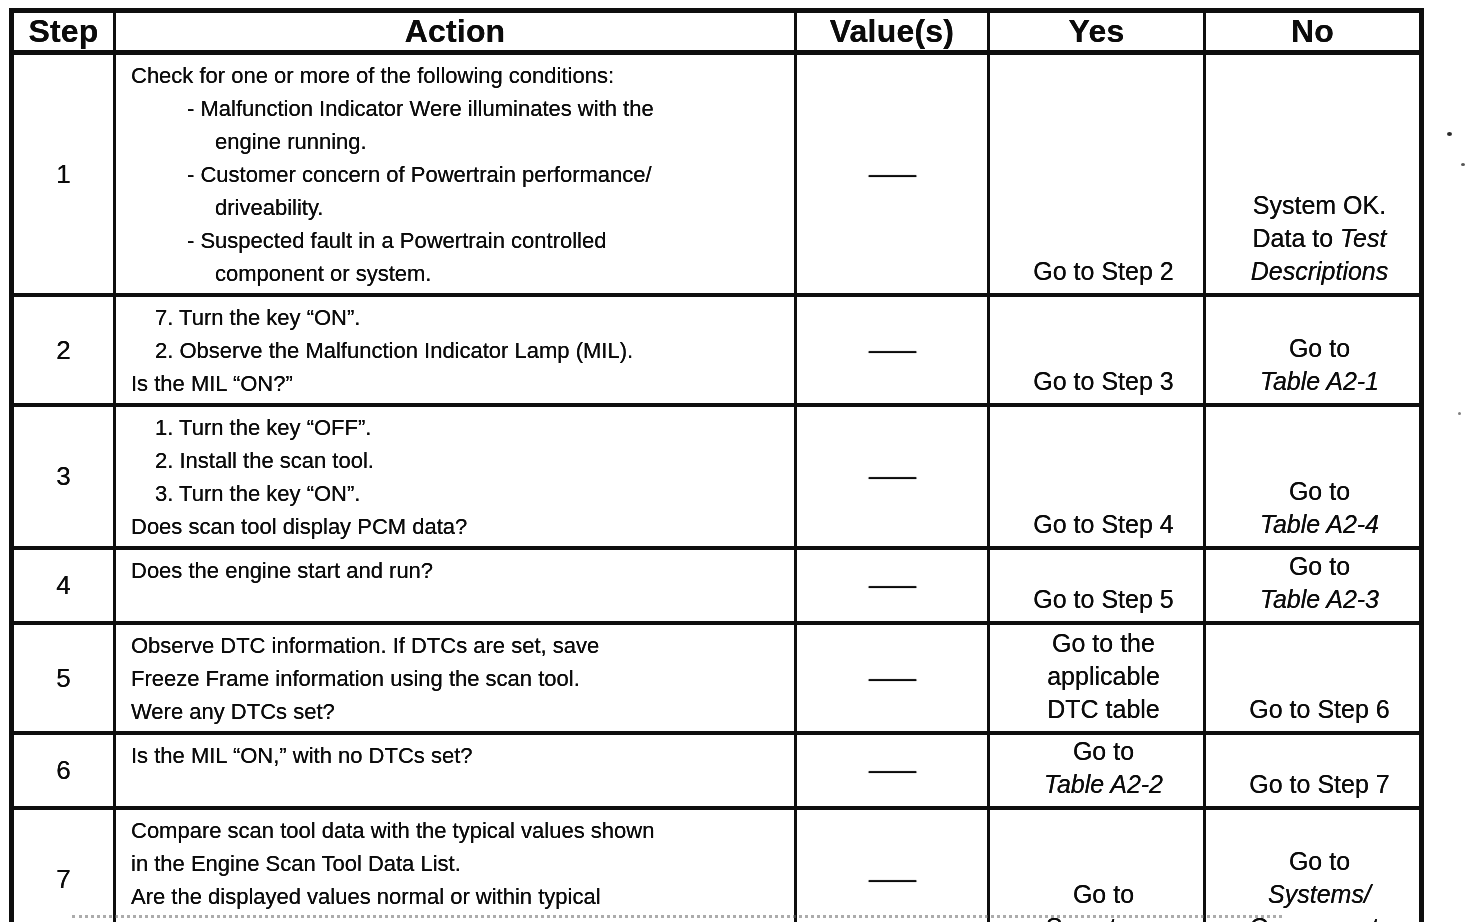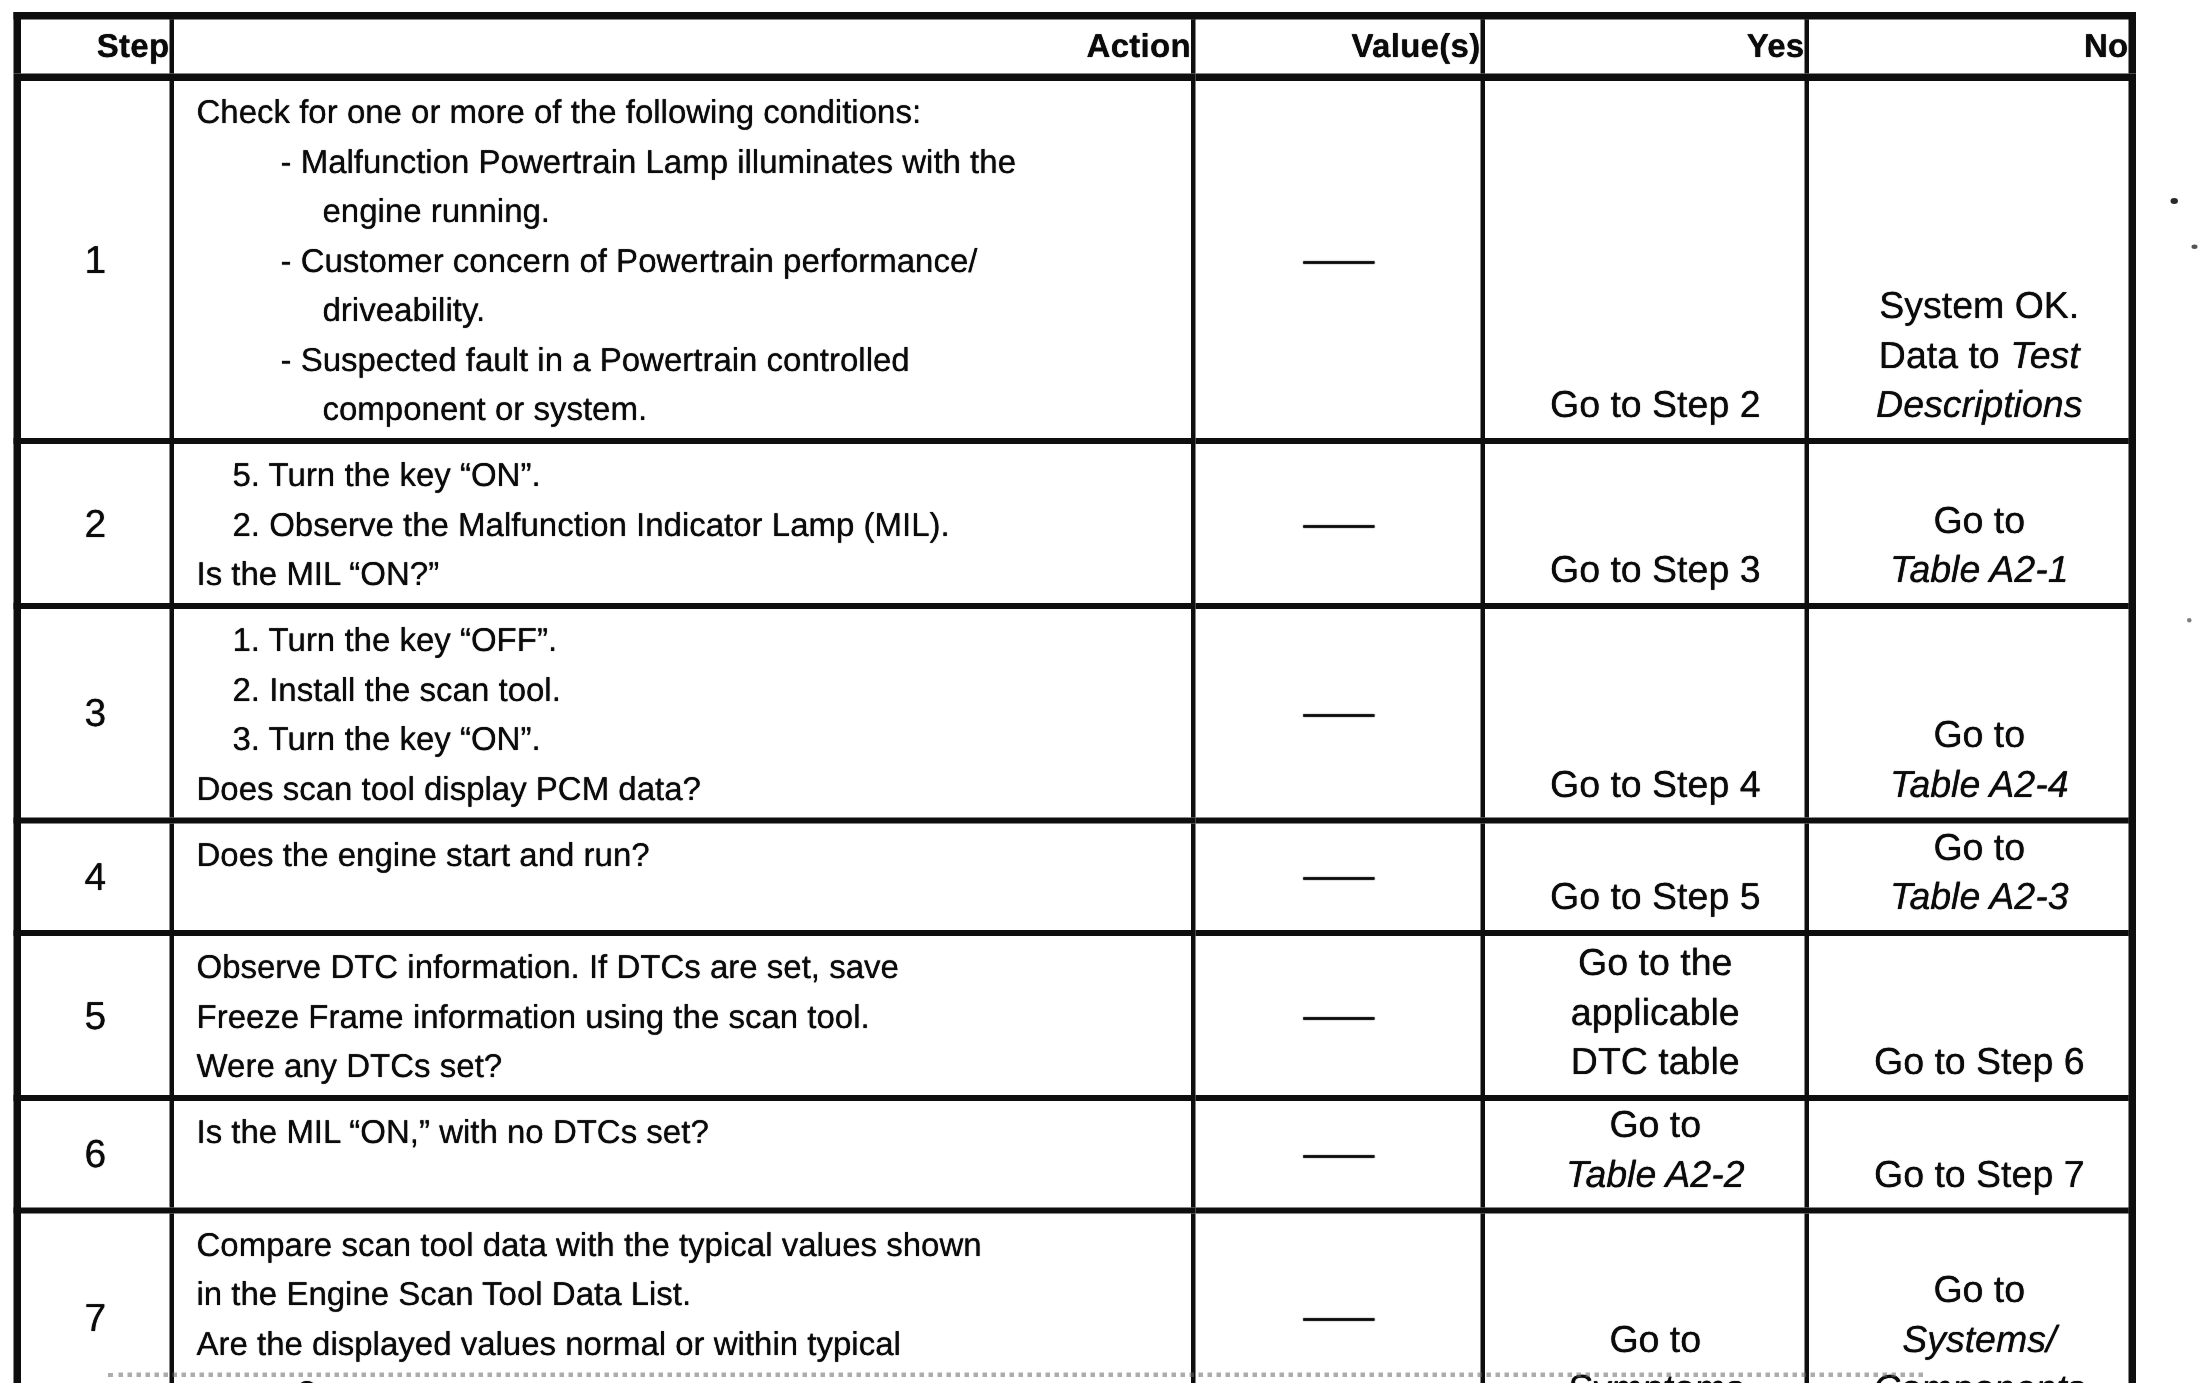--- a/index.html
+++ b/index.html
@@ -19,22 +19,22 @@
   }
   col.c1{width:103px;} col.c2{width:681px;} col.c3{width:193px;}
   col.c4{width:216px;} col.c5{width:217px;}
   th,td{
     border-left:3px solid #0e0e0e;border-right:3px solid #0e0e0e;
     border-top:4px solid #0e0e0e;border-bottom:4px solid #0e0e0e;
     padding:0;overflow:hidden;
   }
   thead th{
     border-bottom-width:5px;
-    height:36px;font-size:22px;font-weight:bold;
-    text-align:right;vertical-align:middle;
+    height:36px;font-size:32px;font-weight:bold;
+    text-align:center;vertical-align:middle;
     letter-spacing:0.2px;
     margin-top:48px;
   }
   tr.r1{height:238px;} tr.r2{height:106px;} tr.r3{height:142px;}
   tr.r4{height:70px;}  tr.r5{height:106px;} tr.r6{height:70px;}
   tr.r7{height:133px;}
   td.c-step{
     text-align:center;vertical-align:middle;
     font-size:26px;
   }
@@ -87,42 +87,42 @@
       <th>Yes</th>
       <th>No</th>
     </tr>
   </thead>
   <tbody>
 
     <tr class="r1">
       <td class="c-step">1</td>
       <td class="c-action">
         <div class="ln">Check for one or more of the following conditions:</div>
-        <div class="ln bullet">- Malfunction Powertrain Lamp illuminates with the</div>
+        <div class="ln bullet">- Malfunction Indicator Were illuminates with the</div>
         <div class="ln cont">engine running.</div>
         <div class="ln bullet">- Customer concern of Powertrain performance/</div>
         <div class="ln cont">driveability.</div>
         <div class="ln bullet">- Suspected fault in a Powertrain controlled</div>
         <div class="ln cont">component or system.</div>
       </td>
       <td class="c-value"><span class="dash">—</span></td>
       <td class="c-yes">
         <div class="cl">Go to Step 2</div>
       </td>
       <td class="c-no">
         <div class="cl">System OK.</div>
         <div class="cl"><span>Data to </span><span class="it">Test</span></div>
         <div class="cl it">Descriptions</div>
       </td>
     </tr>
 
     <tr class="r2">
       <td class="c-step">2</td>
       <td class="c-action">
-        <div class="ln num">5. Turn the key “ON”.</div>
+        <div class="ln num">7. Turn the key “ON”.</div>
         <div class="ln num">2. Observe the Malfunction Indicator Lamp (MIL).</div>
         <div class="ln">Is the MIL “ON?”</div>
       </td>
       <td class="c-value"><span class="dash">—</span></td>
       <td class="c-yes">
         <div class="cl">Go to Step 3</div>
       </td>
       <td class="c-no">
         <div class="cl">Go to</div>
         <div class="cl it">Table A2-1</div>

